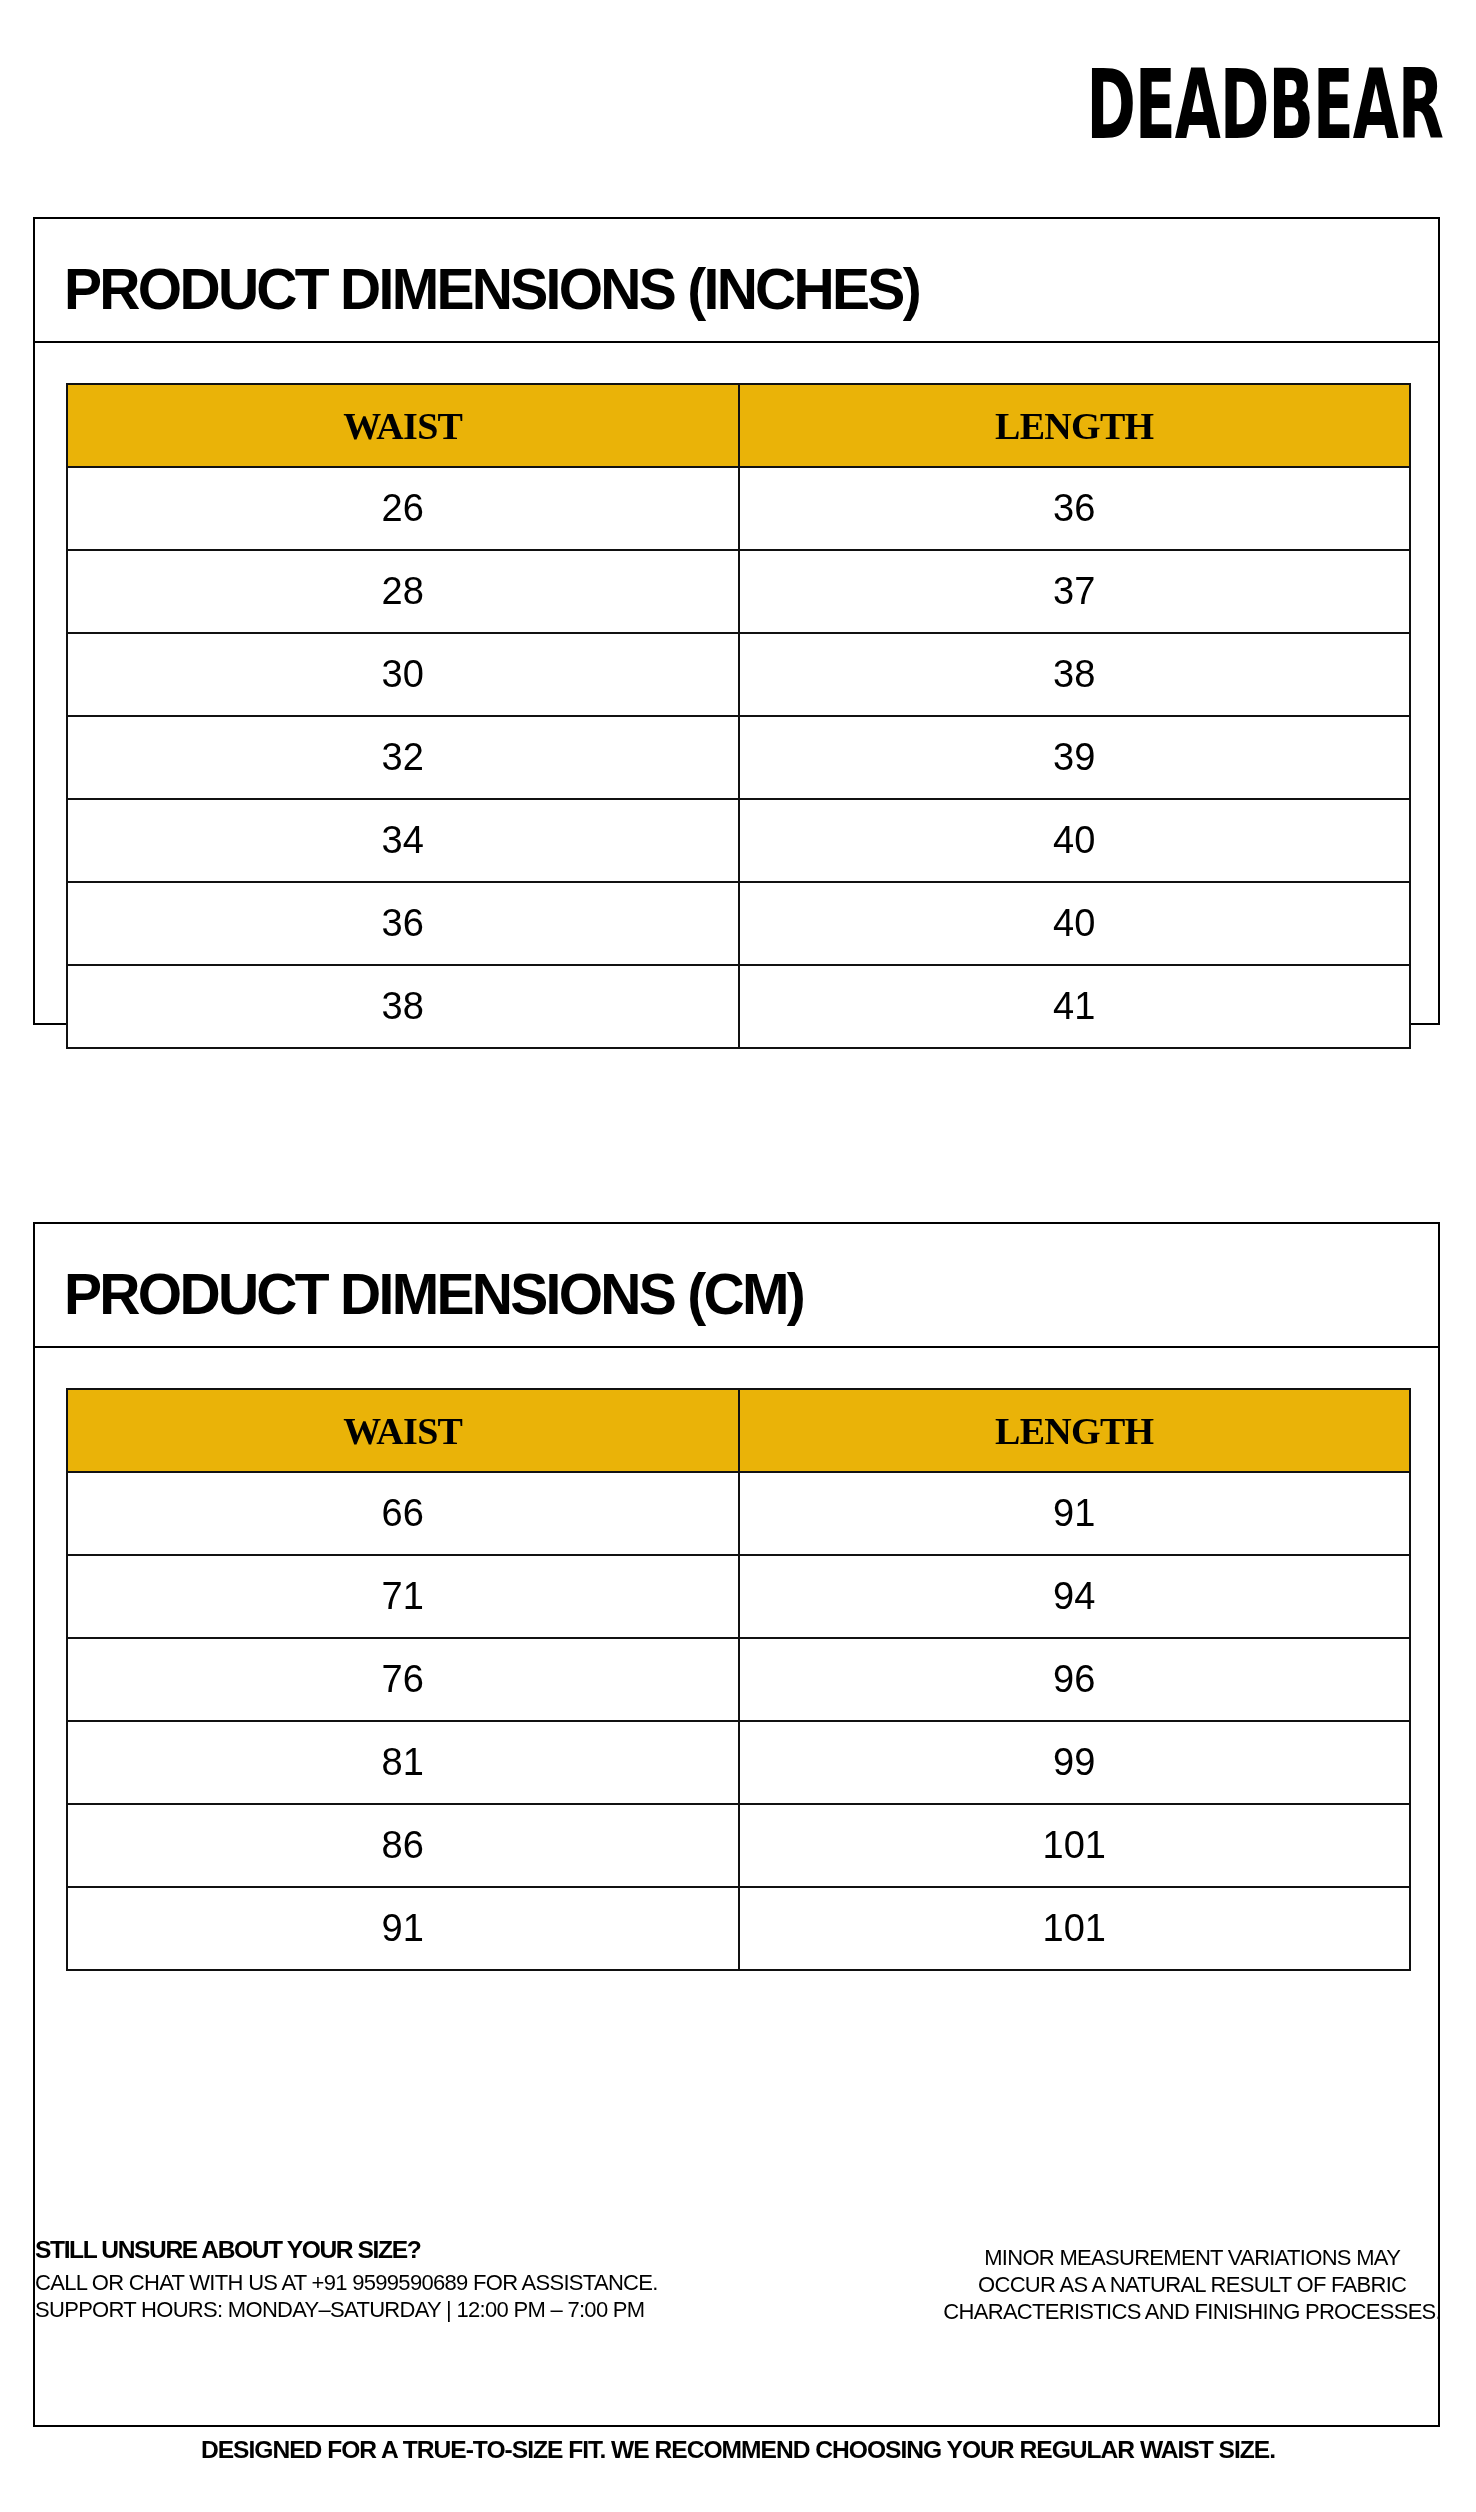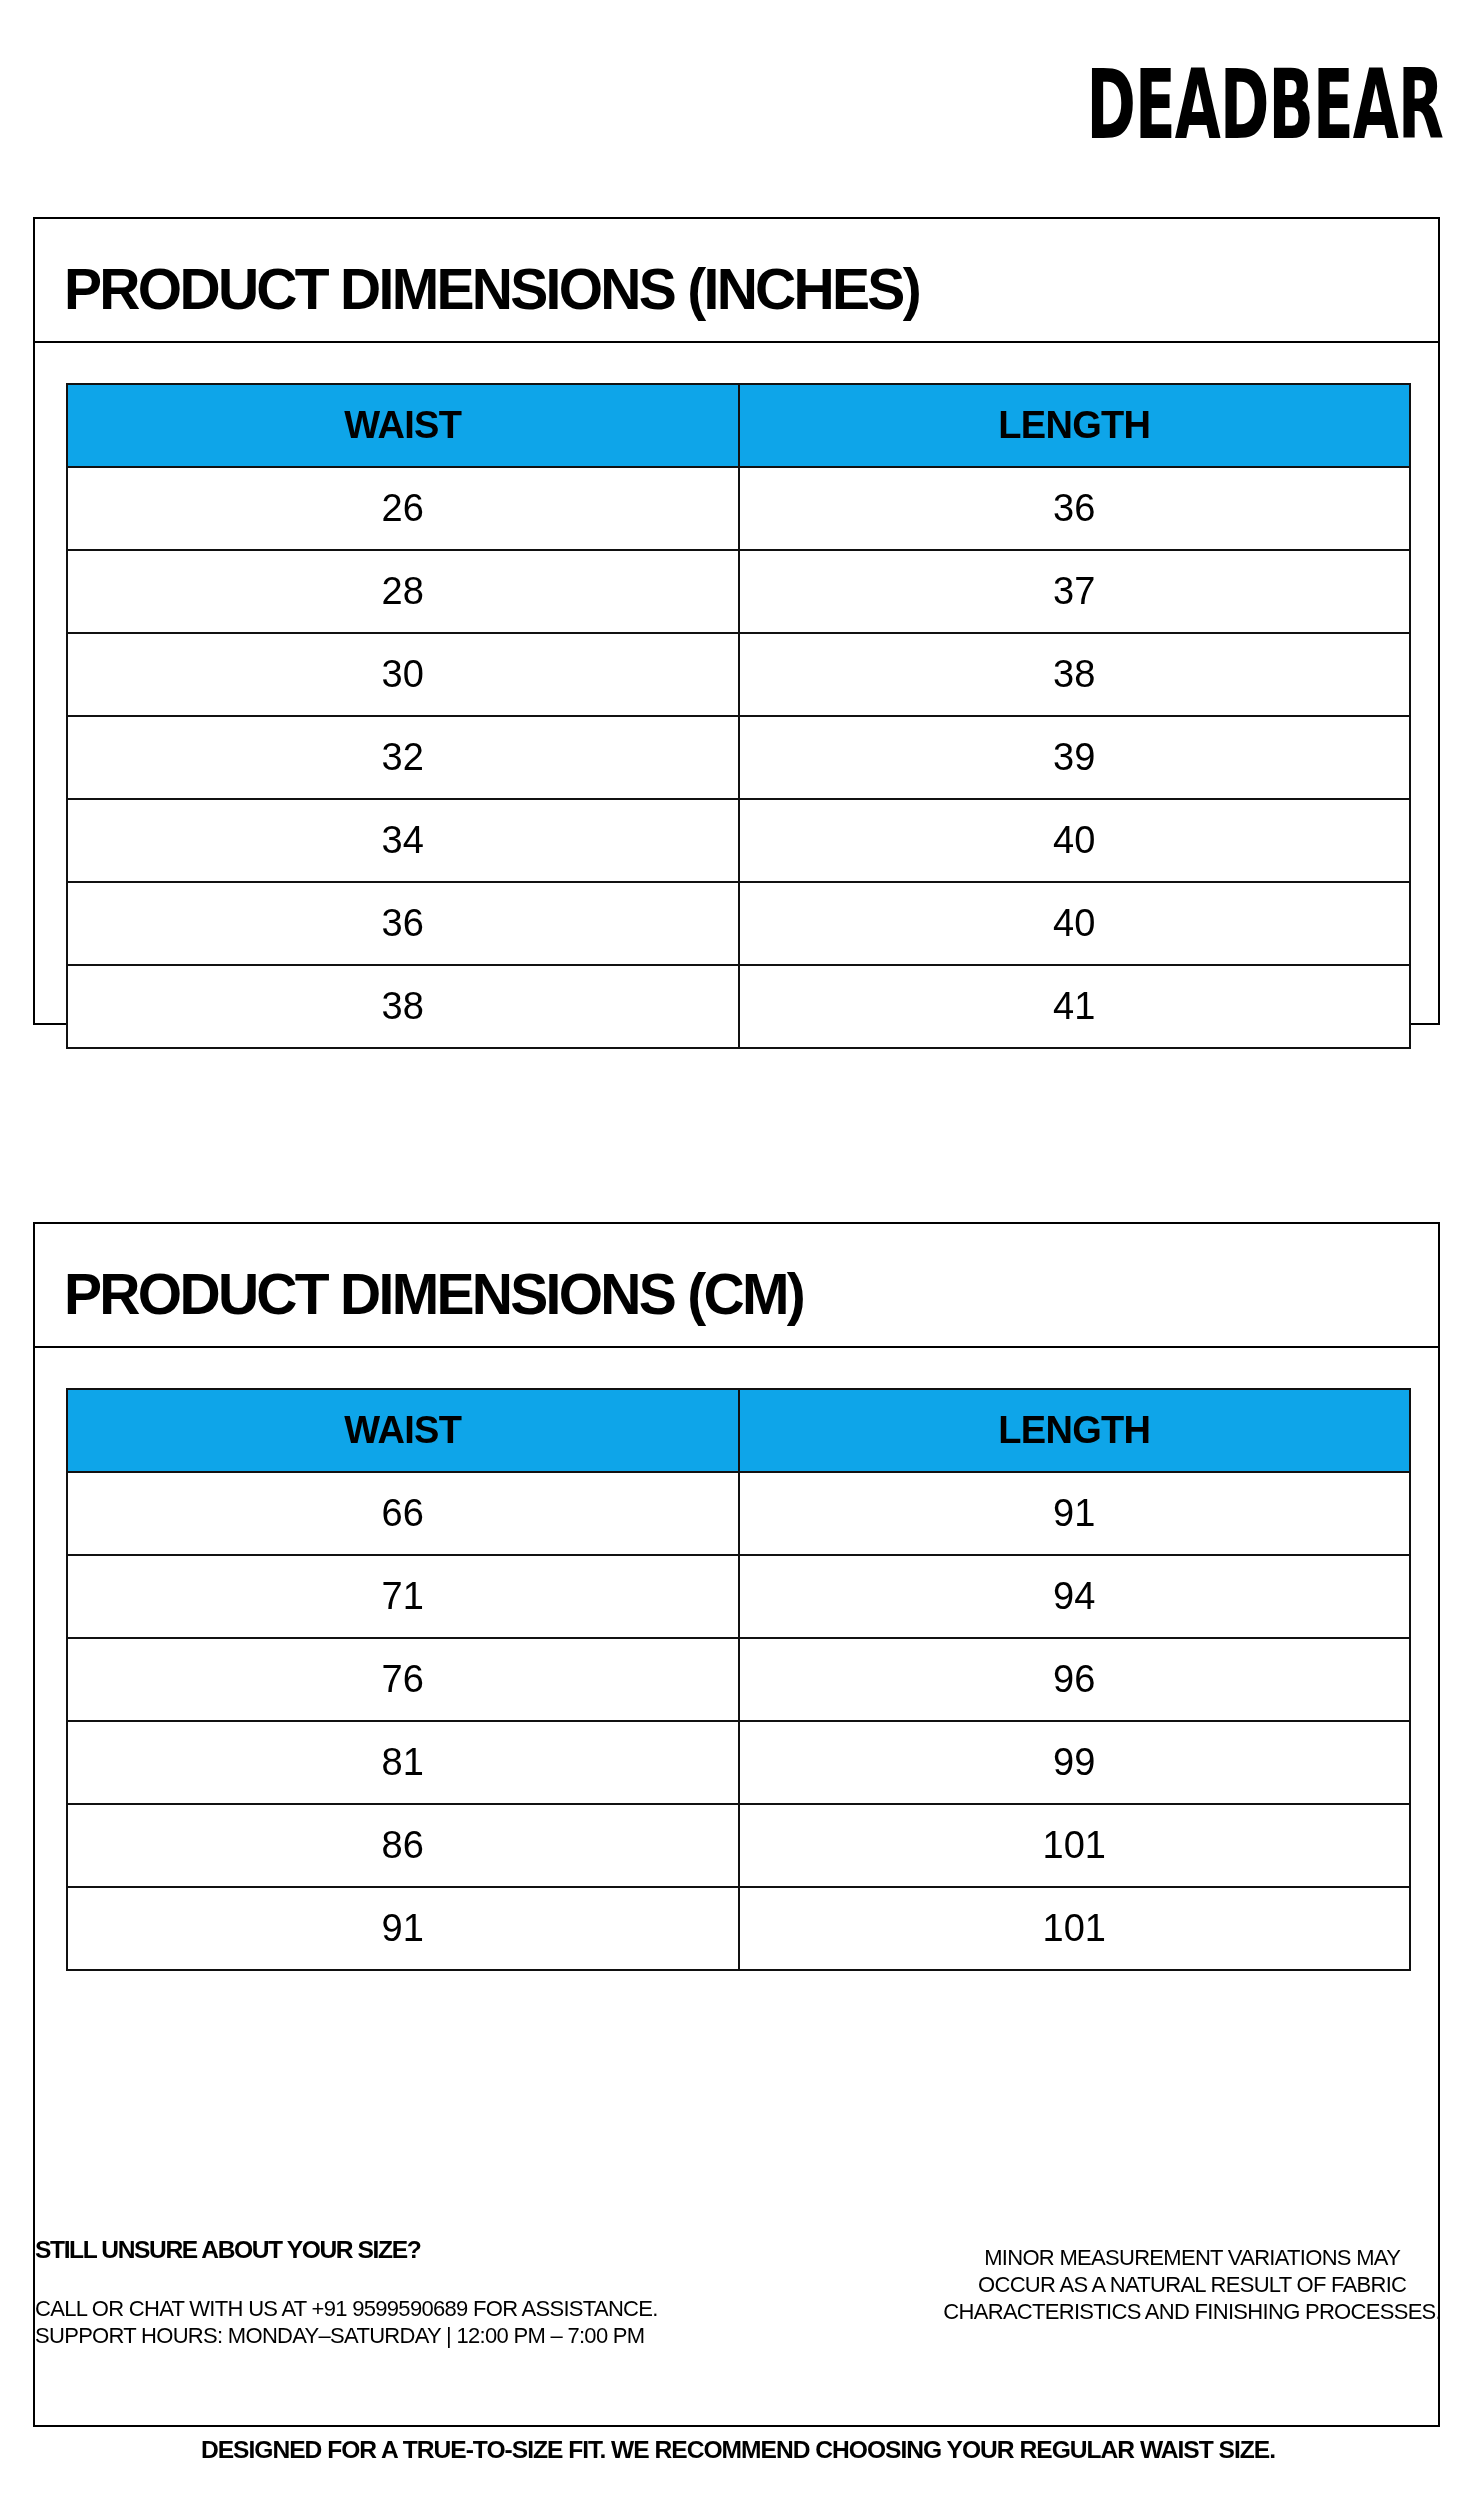--- a/index.html
+++ b/index.html
@@ -67,22 +67,22 @@
       table-layout: fixed;
     }
     .size-table th, .size-table td {
       border: 2.1px solid #111;
       text-align: center;
       height: 83px;
       padding: 0;
       box-sizing: border-box;
     }
     .size-table th {
-      background: #0ea5e9;
-      font-family: Liberation Sans, sans-serif;
+      background: #eab308;
+      font-family: Liberation Serif, serif;
       font-weight: bold;
       font-size: 38px;
       letter-spacing: -0.7px;
     }
     .size-table td {
       font-family: "Liberation Sans", sans-serif;
       font-weight: normal;
       font-size: 38px;
       background: #fff;
     }
@@ -100,21 +100,21 @@
       letter-spacing: -1.4px;
       white-space: nowrap;
     }
     .footer-left .l {
       font-family: "Liberation Sans", sans-serif;
       font-size: 22px;
       line-height: 27px;
       letter-spacing: -0.7px;
       white-space: nowrap;
     }
-    .footer-left .l.first { margin-top: 30px; }
+    .footer-left .l.first { margin-top: 4px; }
     .footer-right {
       position: absolute;
       right: 36px;
       top: 2244px;
       text-align: center;
       font-family: "Liberation Sans", sans-serif;
       font-size: 22px;
       line-height: 27px;
       letter-spacing: -0.7px;
     }

